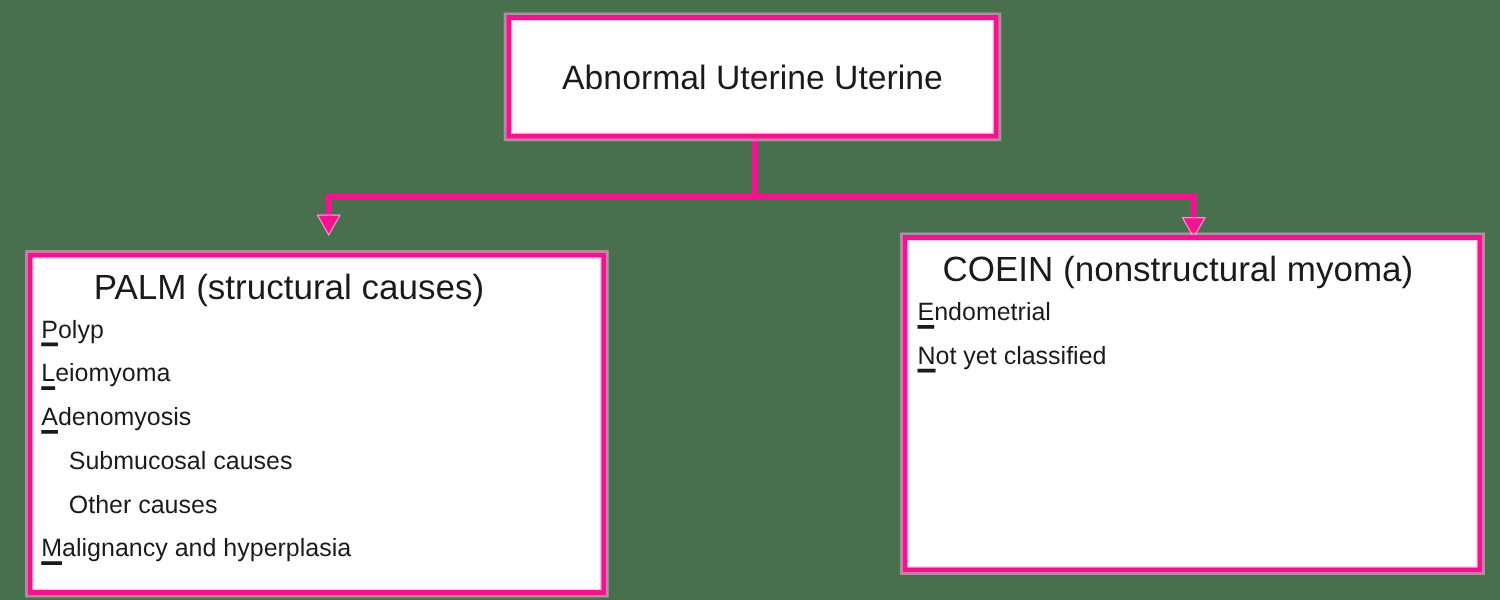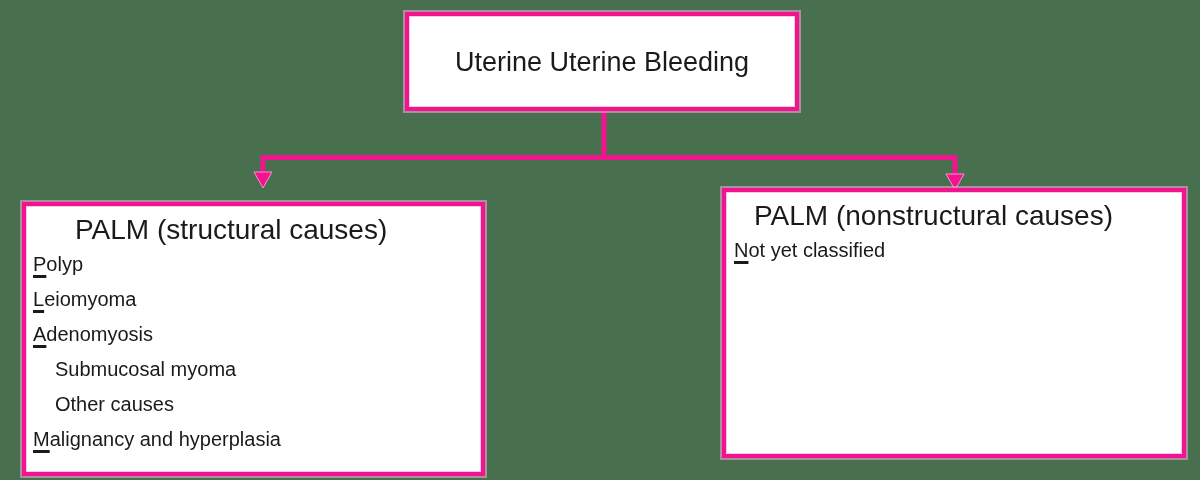--- a/index.html
+++ b/index.html
@@ -57,35 +57,36 @@
     <line x1="604" y1="111" x2="604" y2="158" stroke="var(--accent)" stroke-width="5"></line>
 
     <path d="M263 174 L263 157.5 L955 157.5 L955 176" fill="none" stroke="var(--accent)" stroke-width="5" stroke-linejoin="miter"></path>
 
     <polygon points="254,172 272,172 263,188" fill="var(--accent)" stroke="var(--halo)" stroke-width="1"></polygon>
 
     <polygon points="946,174 964,174 955,190" fill="var(--accent)" stroke="var(--halo)" stroke-width="1"></polygon>
   </svg>
 
   <div class="box top-box">
-    <div>Uterine Uterine Bleeding</div>
+    <div>Abnormal Uterine Uterine</div>
   </div>
 
   <div class="box left-box">
     <div class="box-header">PALM (structural causes)</div>
     <div id="palm-items">
         <div class="item"><span class="ul">P</span>olyp</div>
         <div class="item"><span class="ul">L</span>eiomyoma</div>
         <div class="item"><span class="ul">A</span>denomyosis</div>
-        <div class="item indent">Submucosal myoma</div>
+        <div class="item indent">Submucosal causes</div>
         <div class="item indent">Other causes</div>
         <div class="item"><span class="ul">M</span>alignancy and hyperplasia</div>
       </div>
   </div>
 
   <div class="box right-box">
-    <div class="box-header">PALM (nonstructural causes)</div>
+    <div class="box-header">COEIN (nonstructural myoma)</div>
     <div id="coein-items">
+        <div class="item"><span class="ul">E</span>ndometrial</div>
         <div class="item"><span class="ul">N</span>ot yet classified</div>
       </div>
   </div>
 
 </div>
 
 </body></html>

